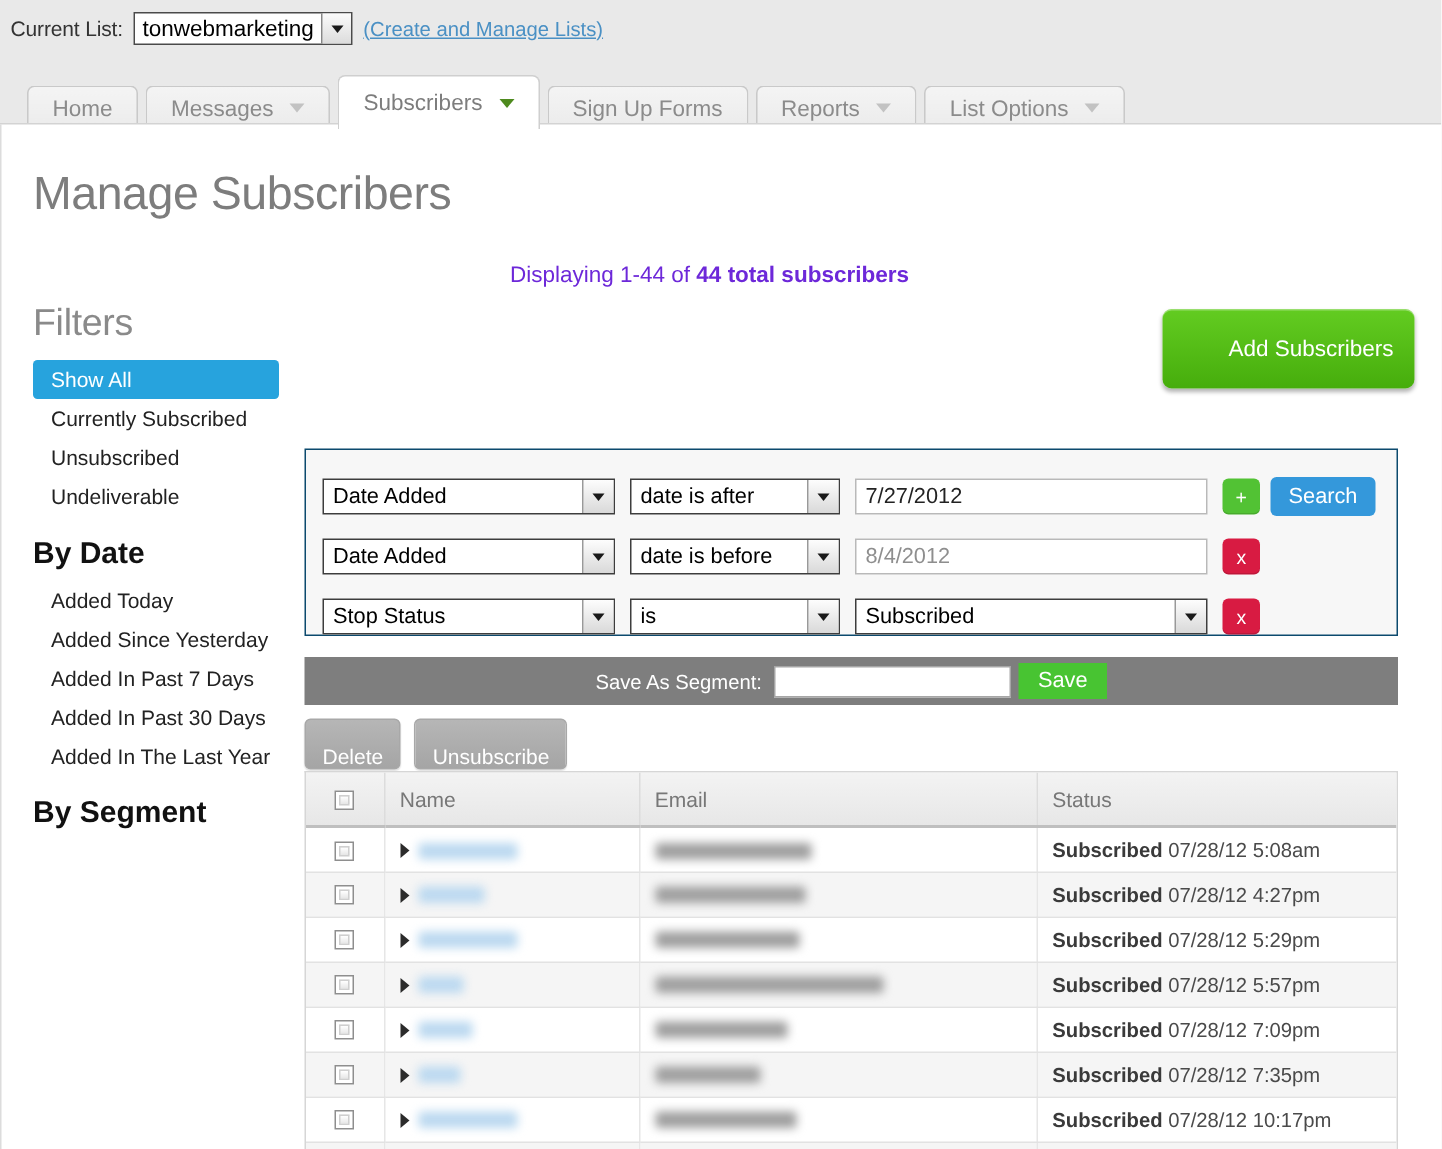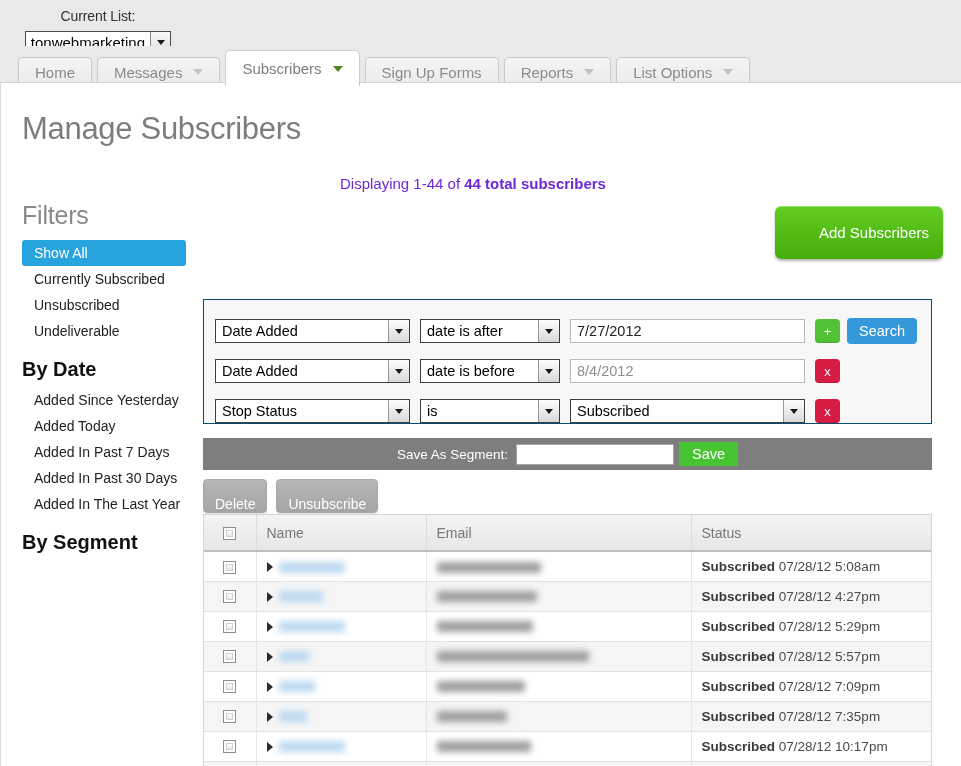--- a/index.html
+++ b/index.html
@@ -16,22 +16,22 @@
     background: #e9e9e9;
     overflow: hidden;
   }
 
   
   #topbar {
     position: absolute; left: 0; top: 0; width: 961px; height: 46px;
     background: #e9e9e9;
   }
   #topbar .inner {
-    position: absolute; left: 18px; top: 8px;
-    display: flex; align-items: center; gap: 7px; flex-direction: column;
+    position: absolute; left: 7px; top: 8px;
+    display: flex; align-items: center; gap: 7px;
   }
   .curlist-label {
     font-size: 14px; color: #333; letter-spacing: -0.1px;
   }
   .fake-select {
     display: inline-flex; align-items: stretch;
     border: 1px solid #4a4a4a;
     background: #ffffff;
     height: 22px;
     box-sizing: border-box;
@@ -399,22 +399,22 @@
     <div id="sidebar">
       <div class="side-h">Filters</div>
       <div id="side-status-list">
           <div class="side-item active">Show All</div>
           <div class="side-item">Currently Subscribed</div>
           <div class="side-item">Unsubscribed</div>
           <div class="side-item">Undeliverable</div>
         </div>
       <div class="side-h2">By Date</div>
       <div id="side-date-list">
+          <div class="side-item">Added Today</div>
           <div class="side-item">Added Since Yesterday</div>
-          <div class="side-item">Added Today</div>
           <div class="side-item">Added In Past 7 Days</div>
           <div class="side-item">Added In Past 30 Days</div>
           <div class="side-item">Added In The Last Year</div>
         </div>
       <div class="side-h2">By Segment</div>
     </div>
 
     <div id="filter-panel">
         <div class="frow r1">
           <div class="sel w-field">

